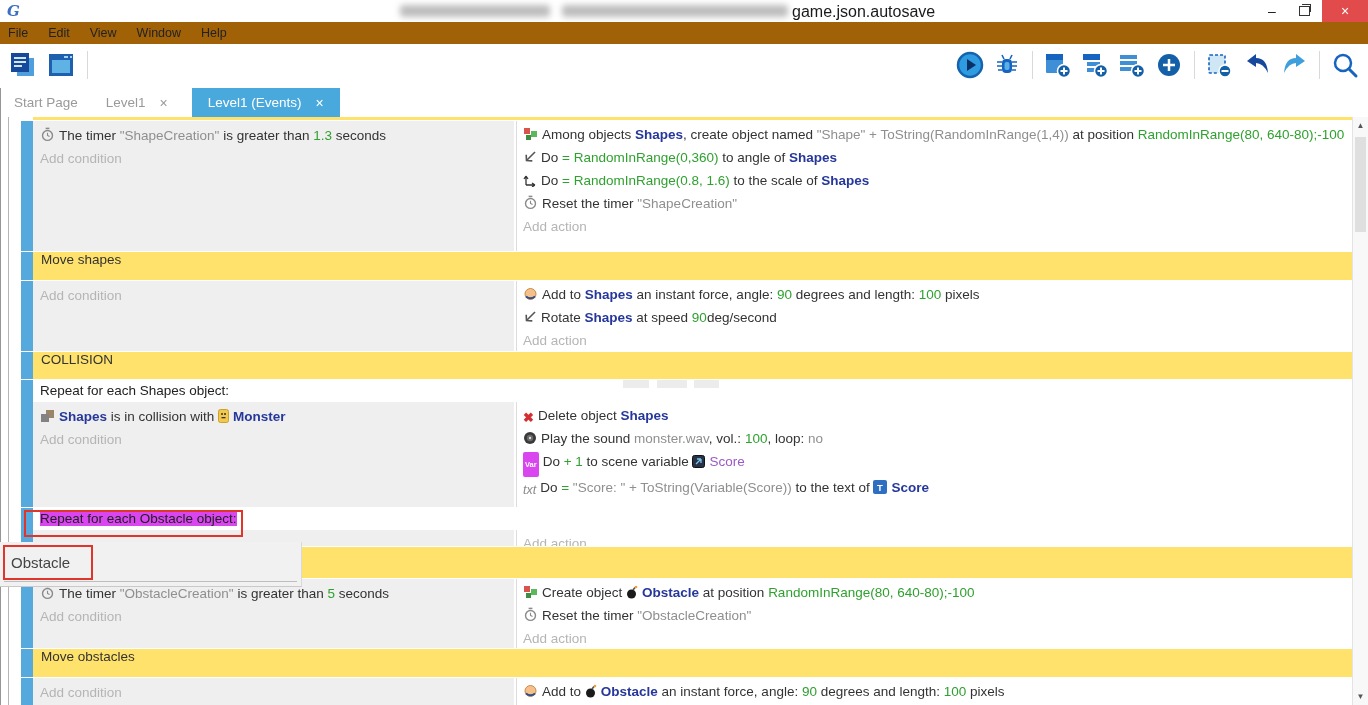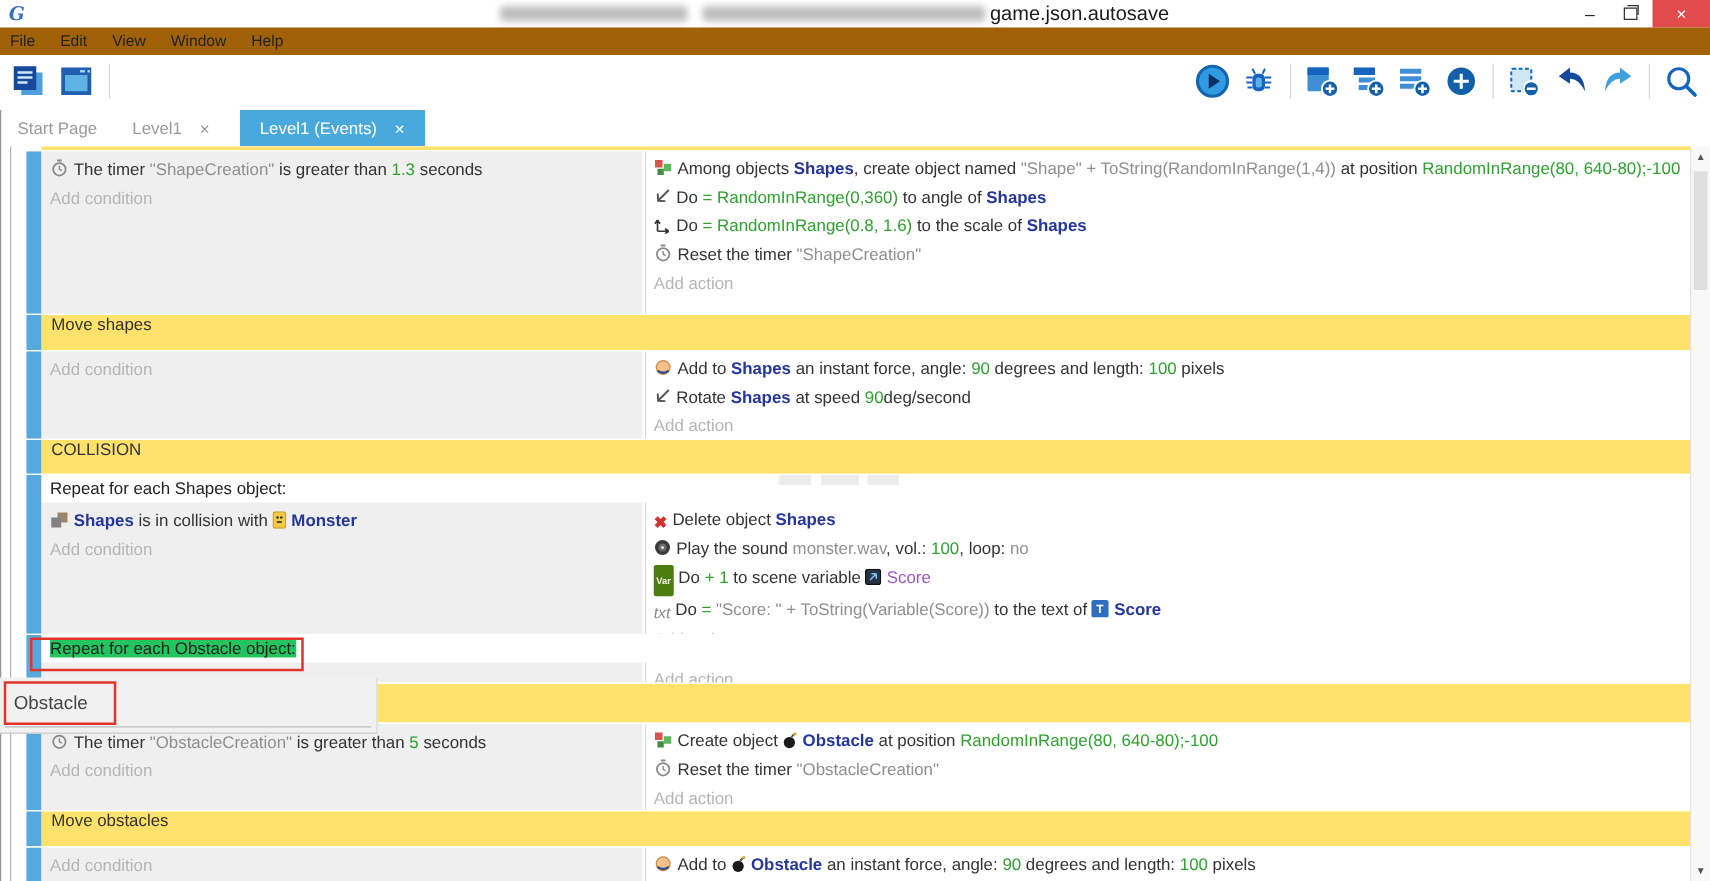--- a/index.html
+++ b/index.html
@@ -41,30 +41,30 @@
   .events{position:absolute;left:0;top:117px;width:1352px;height:588px;background:#fff;overflow:hidden;}
   .events:before{content:"";position:absolute;left:8px;top:0;bottom:0;width:1px;background:#b5b5b5;}
   .block{position:relative;margin-left:21px;box-sizing:border-box;border-bottom:1px solid #fff;overflow:hidden;}
   .block:after{content:"";position:absolute;left:-13px;top:50%;width:13px;height:1px;background:#b0b0b0;}
   .block.strip:after{display:none;}
   .block.strip{margin-left:33px;background:#ffe26b;}
   .bbar{position:absolute;left:0;top:0;bottom:0;width:12px;background:#55a9dc;}
   .bcontent{margin-left:12px;height:100%;box-sizing:border-box;}
   .commentrow .bcontent{background:#ffe26b;display:flex;padding-left:8px;font-size:13.5px;color:#333;}
   .rheader{height:22px;box-sizing:border-box;font-size:13.5px;color:#222;background:#fff;padding:3px 0 0 7px;}
-  .rheader .selhl{background:#22c55e;}
+  .rheader .selhl{background:#d946ef;}
   .erow{display:flex;align-items:stretch;}
   .cond{width:481px;box-sizing:border-box;background:#efefef;padding:4px 0 0 7px;overflow:hidden;}
   .acts{flex:1;background:#fff;border-left:1px solid #dcdcdc;margin-left:2px;padding:3px 0 0 6px;overflow:hidden;}
   .line{line-height:21px;font-size:13.5px;color:#333;white-space:pre-wrap;}
   .ph{color:#b5b5b5;line-height:21px;font-size:13.5px;}
   .ic{display:inline-block;vertical-align:-2px;margin-right:4px;}
   .s-p{color:#333;} .s-o{color:#26379c;font-weight:bold;margin-top:36px;} .s-g{color:#2fa12f;}
   .s-q{color:#8f8f8f;} .s-v{color:#9b59c7;}
-  .varbadge{display:inline-block;background:#4d7c0f;color:#fff;font-size:7.5px;font-weight:bold;padding:2px 2px;border-radius:2px;vertical-align:1px;}
+  .varbadge{display:inline-block;background:#d946ef;color:#fff;font-size:7.5px;font-weight:bold;padding:2px 2px;border-radius:2px;vertical-align:1px;}
   .txtbadge{display:inline-block;color:#8a8a8a;font-style:italic;font-size:12.5px;}
   .redbox{position:absolute;left:3px;top:2px;width:215px;height:23px;border:2px solid #e0352b;z-index:3;}
 
   
   .popup{position:absolute;left:0;top:542px;width:301px;height:44px;background:#f1f1f1;border-bottom:1px solid #c9c9c9;border-right:1px solid #d9d9d9;z-index:10;}
   .popup .field{position:absolute;left:3px;top:3px;width:90px;height:35px;border:2px solid #e0352b;box-sizing:border-box;display:flex;align-items:center;padding-left:6px;font-size:15px;color:#444;}
   .popup .uline{position:absolute;left:4px;top:39px;width:293px;height:1px;background:#bdbdbd;}
 
   
   .scrollbar{position:absolute;right:0;top:117px;width:16px;height:588px;background:#f8f8f8;border-left:1px solid #e3e3e3;box-sizing:border-box;}

